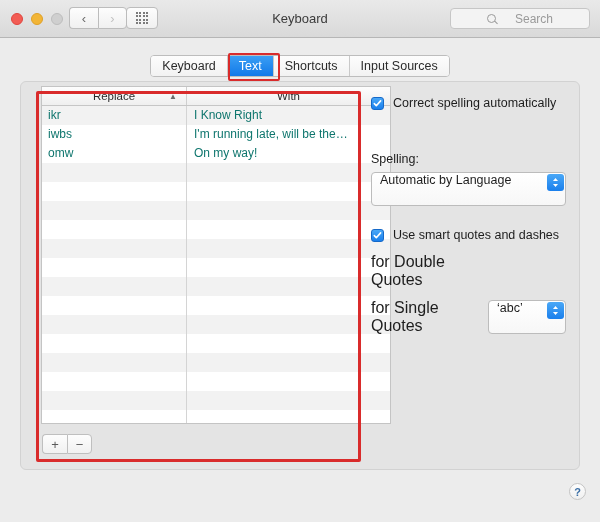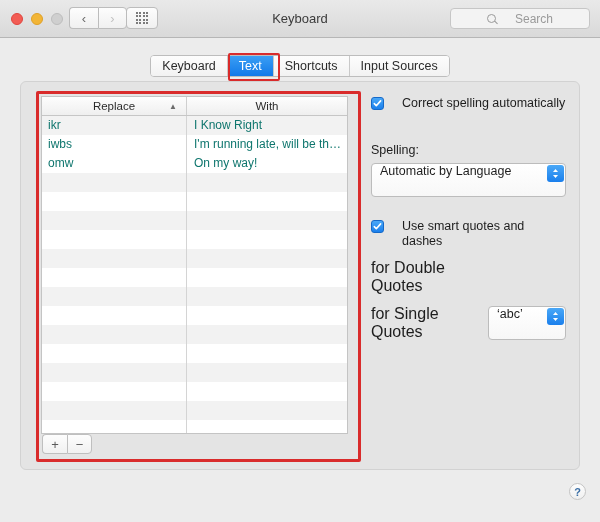--- a/index.html
+++ b/index.html
@@ -171,22 +171,22 @@
     width: 325px; height: 371px;
     border: 3px solid #d92b2b;
     border-radius: 2px;
     pointer-events: none;
     z-index: 5;
   }
 
   
   .tablewrap {
     position: absolute;
-    left: 41px; top: 96px;
-    width: 307px; height: 338px;
+    left: 41px; top: 86px;
+    width: 350px; height: 338px;
     background: #fff;
     border: 1px solid #c4c4c4;
     overflow: hidden;
   }
 
   .thead {
     display: flex;
     height: 19px;
     background: linear-gradient(to bottom,#fdfdfd,#efefef);
     border-bottom: 1px solid #c6c6c6;
@@ -249,38 +249,38 @@
   
   .options {
     position: absolute;
     left: 371px; top: 96px;
     width: 195px;
   }
 
   .checkrow {
     display: flex;
     align-items: flex-start;
-    gap: 18px;
+    gap: 9px;
   }
   .cbox {
     width: 13px; height: 13px;
     border-radius: 3px;
     background: linear-gradient(to bottom,#4aa8f7,#1a7fec);
     border: 1px solid #1569c9;
     display: flex; align-items: center; justify-content: center;
     flex: none;
     margin-top: 1px;
   }
   .cbox svg { display:block; }
   .checklabel { font-size: 12.5px; color: #1d1d1d; line-height: 15px; }
 
   .sectlabel {
     font-size: 12.5px;
     color: #1d1d1d;
-    margin-top: 32px;
+    margin-top: 41px;
   }
 
   .popup {
     position: relative;
     height: 34px;
     background: linear-gradient(to bottom,#ffffff,#f7f7f7);
     border: 1px solid #bcbcbc;
     border-radius: 4px;
     display: flex;
     align-items: flex-start;

